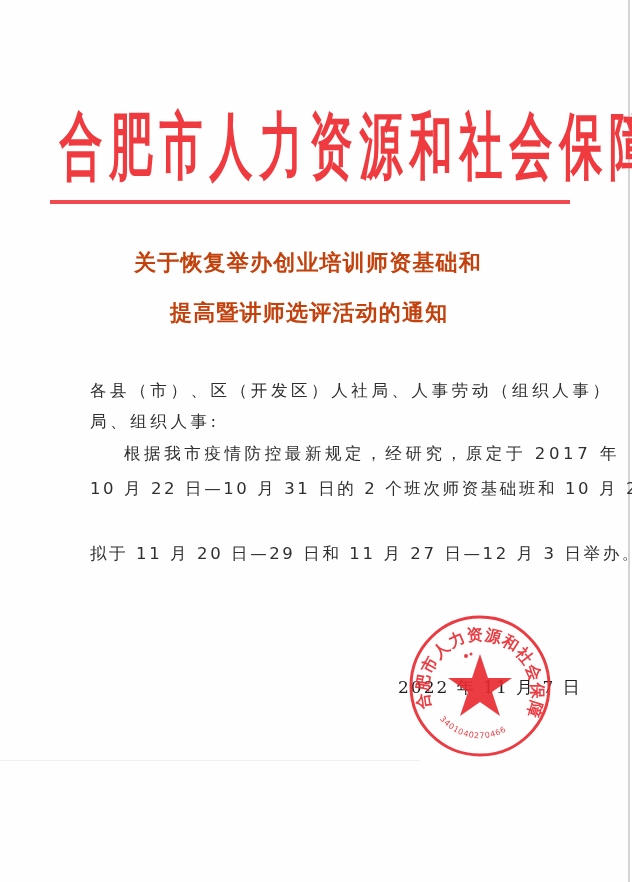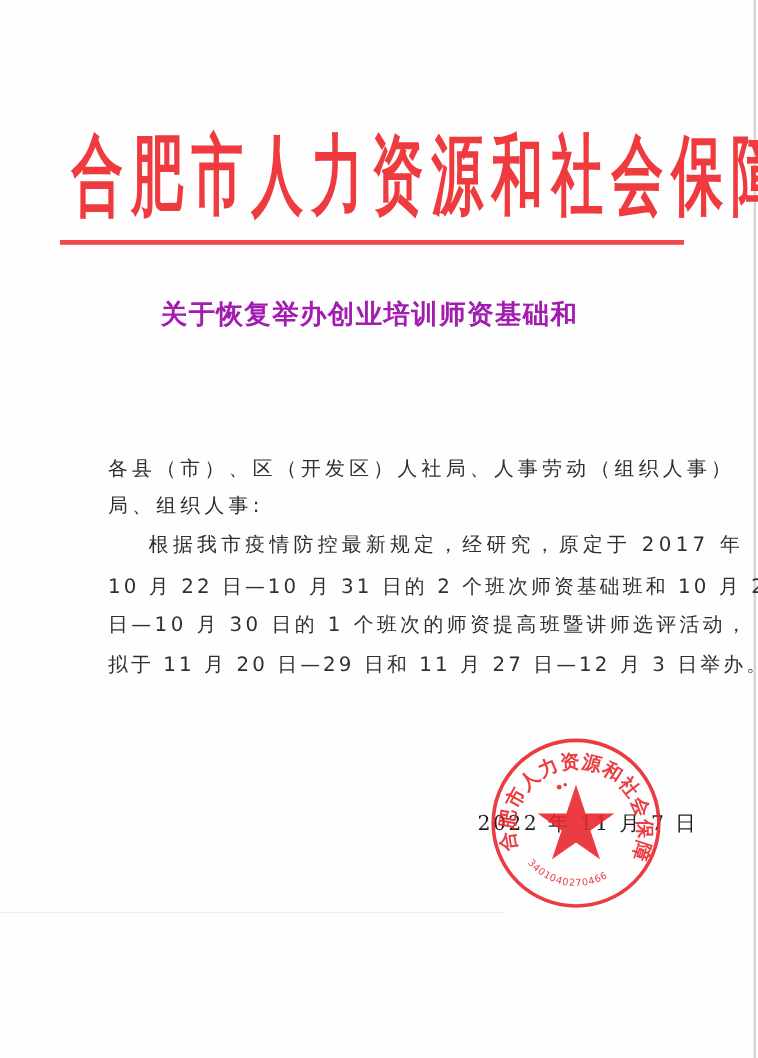--- a/index.html
+++ b/index.html
@@ -31,21 +31,21 @@
       transform-origin: center center;
     }
     .red-rule {
       position: absolute; left: 50px; top: 200px; width: 520px; height: 4px;
       background: #f04a4e;
     }
     .title {
       position: absolute; left: 0; width: 632px;
       font-family: "DejaVu Serif", "Liberation Serif", serif;
       font-weight: bold;
-      color: #a21caf;
+      color: #c2410c;
       font-size: 22px;
       letter-spacing: 1.2px;
       line-height: 28px;
       white-space: nowrap;
     }
     .title-1 { top: 248px; left: 134px; width: auto; }
     .title-2 { top: 298px; left: 170px; width: auto; }
     .body-line {
       position: absolute;
       font-family: "DejaVu Sans", "Liberation Sans", sans-serif;
@@ -85,27 +85,27 @@
     <span>社</span>
     <span>会</span>
     <span>保</span>
     <span>障</span>
 
   </div>
 
   <div class="red-rule"></div>
 
   <div class="title title-1">关于恢复举办创业培训师资基础和</div>
+  <div class="title title-2">提高暨讲师选评活动的通知</div>
 
   <div class="body-line" style="left:90px; top:380px;">各县（市）、区（开发区）人社局、人事劳动（组织人事）</div>
   <div class="body-line" style="left:90px; top:411px;">局、组织人事:</div>
 
   <div class="body-line" style="left:124px; top:443px;">根据我市疫情防控最新规定，经研究，原定于 2017 年</div>
   <div class="body-line" style="left:90px; top:478px; letter-spacing:2.6px;">10 月 22 日—10 月 31 日的 2 个班次师资基础班和 10 月 24</div>
-  <div class="body-line" style="left:90px; top:510px; letter-spacing:2.9px;">日—10 月 30 日的 1 个班次的师资提高班暨讲师选评活动，</div>
   <div class="body-line" style="left:90px; top:543px; letter-spacing:2.6px;">拟于 11 月 20 日—29 日和 11 月 27 日—12 月 3 日举办。</div>
 
   <div class="dateline">2022 年 11 月 7 日</div>
 
   <svg class="stamp" viewBox="0 0 144 144">
     <defs>
       <path id="arcTop" d="M 24 98 A 52 52 0 1 1 120 98"></path>
       <path id="arcBottom" d="M 28 100 A 52 52 0 0 0 116 100"></path>
     </defs>
     <circle cx="72" cy="72" r="69" fill="none" stroke="#e8282e" stroke-width="3"></circle>

